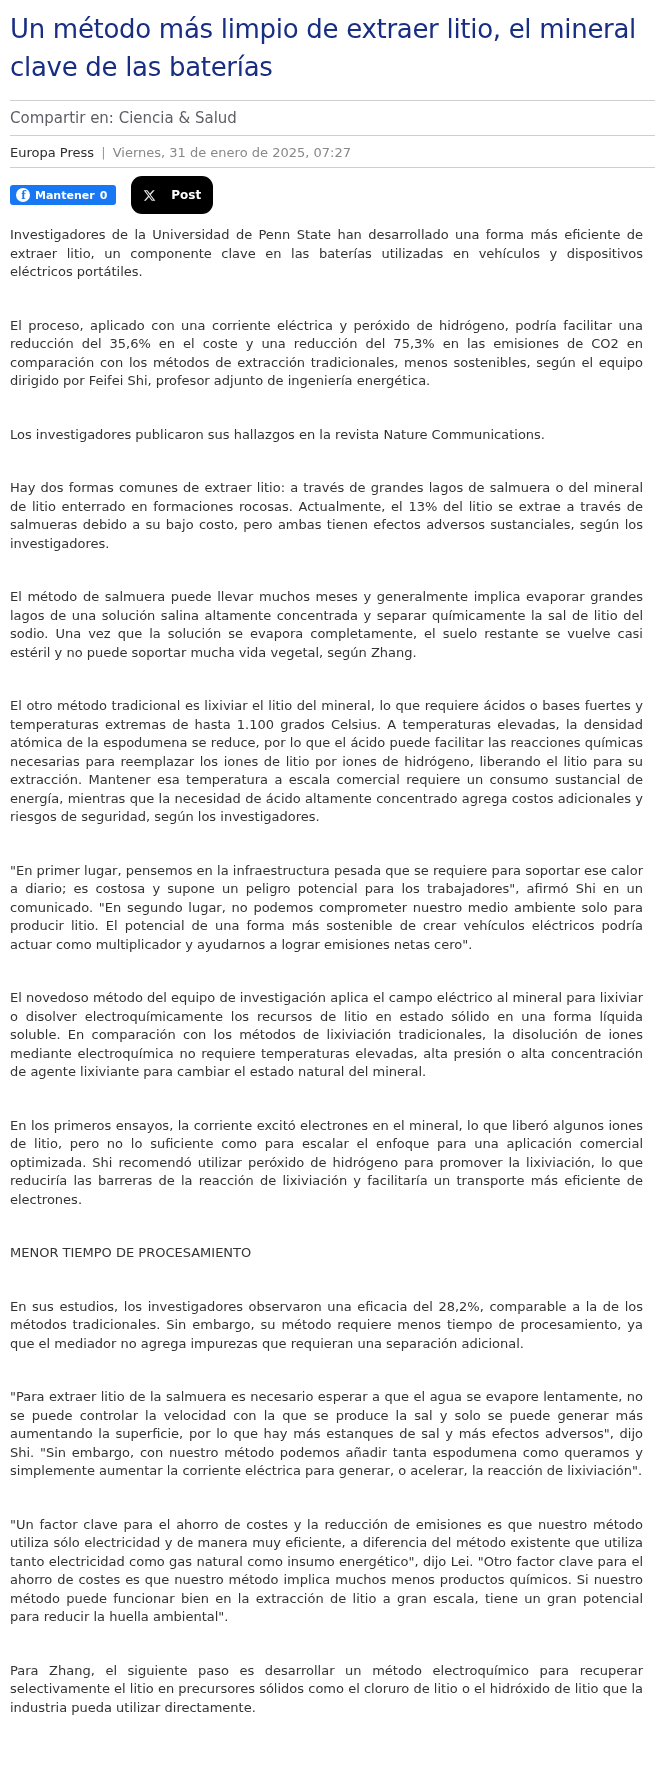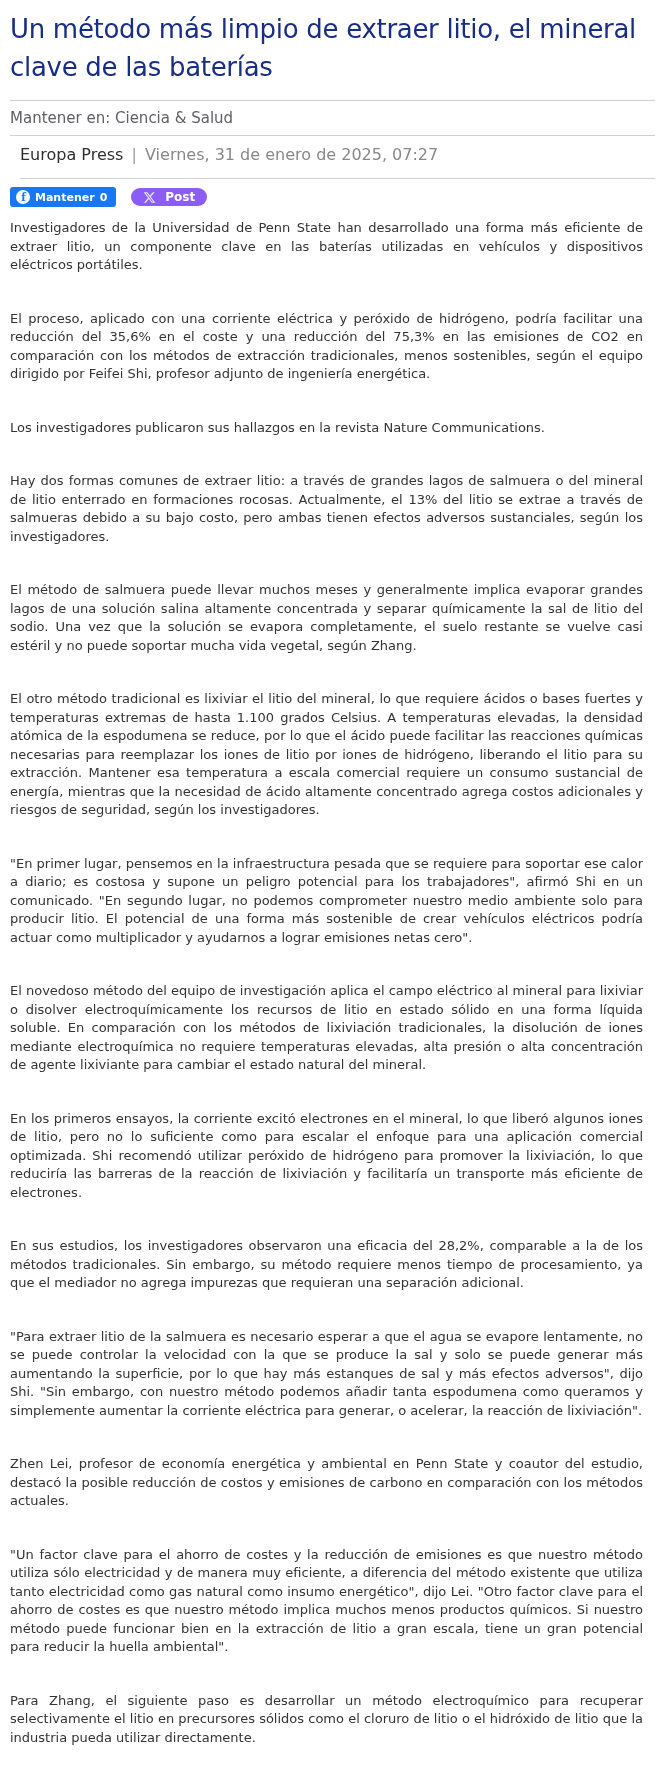--- a/index.html
+++ b/index.html
@@ -23,25 +23,24 @@
   .archived-bar {
     border-top: 1px solid #cfcfcf;
     border-bottom: 1px solid #cfcfcf;
     padding: 8px 0;
     font-size: 15px;
     color: #5e5e66;
   }
   .archived-bar a { color: #5e5e66; text-decoration: none; cursor: pointer; text-align: center; }
 
   .byline {
-    padding: 9px 0 14px 0;
+    padding: 9px 0 7px 0;
     border-bottom: 1px solid #cfcfcf;
-    font-size: 16px;
+    font-size: 13px;
     color: #888888;
-    margin-left: 10px;
   }
   .byline .source { color: #2e2e2e; }
   .byline .sep { color: #9a9a9a; padding: 0 3px; }
 
   .share-row {
     margin: 8px 0 12px 0;
     display: flex;
     align-items: center;
     gap: 15px;
   }
@@ -57,26 +56,26 @@
     padding: 0 9px 0 6px;
     font-family: "DejaVu Sans", "Liberation Sans", sans-serif;
     font-size: 11px;
     font-weight: bold;
     cursor: pointer;
   }
   .fb-btn svg { display: block; }
   .x-btn {
     display: inline-flex;
     align-items: center;
-    gap: 9px;
-    background: #8b5cf6;
+    gap: 15px;
+    background: #000000;
     color: #ffffff;
     border: none;
     border-radius: 11px;
-    height: 18px;
+    height: 38px;
     padding: 0 12px;
     font-family: "DejaVu Sans", "Liberation Sans", sans-serif;
     font-size: 12px;
     font-weight: bold;
     cursor: pointer;
   }
   .x-btn svg { display: block; }
 
   .article { margin-top: 6px; }
   .article p, .article h2 {
@@ -91,21 +90,21 @@
   .article p:last-child { margin-bottom: 0; }
 </style>
 </head>
 <body>
 
 <div class="page">
 
   <h1 class="title">Un método más limpio de extraer litio, el mineral clave de las baterías</h1>
 
   <div class="archived-bar">
-    <span>Mantener en:</span>
+    <span>Compartir en:</span>
     <a href="#">Ciencia &amp; Salud</a>
   </div>
 
   <div class="byline">
     <span class="source">Europa Press</span>
     <span class="sep">|</span>
     <span class="date">Viernes, 31 de enero de 2025, 07:27</span>
   </div>
 
   <div class="share-row">
@@ -132,20 +131,20 @@
   <div class="article">
     <p>Investigadores de la Universidad de Penn State han desarrollado una forma más eficiente de extraer litio, un componente clave en las baterías utilizadas en vehículos y dispositivos eléctricos portátiles.</p>
     <p>El proceso, aplicado con una corriente eléctrica y peróxido de hidrógeno, podría facilitar una reducción del 35,6% en el coste y una reducción del 75,3% en las emisiones de CO2 en comparación con los métodos de extracción tradicionales, menos sostenibles, según el equipo dirigido por Feifei Shi, profesor adjunto de ingeniería energética.</p>
     <p>Los investigadores publicaron sus hallazgos en la revista Nature Communications.</p>
     <p>Hay dos formas comunes de extraer litio: a través de grandes lagos de salmuera o del mineral de litio enterrado en formaciones rocosas. Actualmente, el 13% del litio se extrae a través de salmueras debido a su bajo costo, pero ambas tienen efectos adversos sustanciales, según los investigadores.</p>
     <p>El método de salmuera puede llevar muchos meses y generalmente implica evaporar grandes lagos de una solución salina altamente concentrada y separar químicamente la sal de litio del sodio. Una vez que la solución se evapora completamente, el suelo restante se vuelve casi estéril y no puede soportar mucha vida vegetal, según Zhang.</p>
     <p>El otro método tradicional es lixiviar el litio del mineral, lo que requiere ácidos o bases fuertes y temperaturas extremas de hasta 1.100 grados Celsius. A temperaturas elevadas, la densidad atómica de la espodumena se reduce, por lo que el ácido puede facilitar las reacciones químicas necesarias para reemplazar los iones de litio por iones de hidrógeno, liberando el litio para su extracción. Mantener esa temperatura a escala comercial requiere un consumo sustancial de energía, mientras que la necesidad de ácido altamente concentrado agrega costos adicionales y riesgos de seguridad, según los investigadores.</p>
     <p>"En primer lugar, pensemos en la infraestructura pesada que se requiere para soportar ese calor a diario; es costosa y supone un peligro potencial para los trabajadores", afirmó Shi en un comunicado. "En segundo lugar, no podemos comprometer nuestro medio ambiente solo para producir litio. El potencial de una forma más sostenible de crear vehículos eléctricos podría actuar como multiplicador y ayudarnos a lograr emisiones netas cero".</p>
     <p>El novedoso método del equipo de investigación aplica el campo eléctrico al mineral para lixiviar o disolver electroquímicamente los recursos de litio en estado sólido en una forma líquida soluble. En comparación con los métodos de lixiviación tradicionales, la disolución de iones mediante electroquímica no requiere temperaturas elevadas, alta presión o alta concentración de agente lixiviante para cambiar el estado natural del mineral.</p>
     <p>En los primeros ensayos, la corriente excitó electrones en el mineral, lo que liberó algunos iones de litio, pero no lo suficiente como para escalar el enfoque para una aplicación comercial optimizada. Shi recomendó utilizar peróxido de hidrógeno para promover la lixiviación, lo que reduciría las barreras de la reacción de lixiviación y facilitaría un transporte más eficiente de electrones.</p>
+    <h2>MENOR TIEMPO DE PROCESAMIENTO</h2>
     <p>En sus estudios, los investigadores observaron una eficacia del 28,2%, comparable a la de los métodos tradicionales. Sin embargo, su método requiere menos tiempo de procesamiento, ya que el mediador no agrega impurezas que requieran una separación adicional.</p>
     <p>"Para extraer litio de la salmuera es necesario esperar a que el agua se evapore lentamente, no se puede controlar la velocidad con la que se produce la sal y solo se puede generar más aumentando la superficie, por lo que hay más estanques de sal y más efectos adversos", dijo Shi. "Sin embargo, con nuestro método podemos añadir tanta espodumena como queramos y simplemente aumentar la corriente eléctrica para generar, o acelerar, la reacción de lixiviación".</p>
-    <p>Zhen Lei, profesor de economía energética y ambiental en Penn State y coautor del estudio, destacó la posible reducción de costos y emisiones de carbono en comparación con los métodos actuales.</p>
     <p>"Un factor clave para el ahorro de costes y la reducción de emisiones es que nuestro método utiliza sólo electricidad y de manera muy eficiente, a diferencia del método existente que utiliza tanto electricidad como gas natural como insumo energético", dijo Lei. "Otro factor clave para el ahorro de costes es que nuestro método implica muchos menos productos químicos. Si nuestro método puede funcionar bien en la extracción de litio a gran escala, tiene un gran potencial para reducir la huella ambiental".</p>
     <p>Para Zhang, el siguiente paso es desarrollar un método electroquímico para recuperar selectivamente el litio en precursores sólidos como el cloruro de litio o el hidróxido de litio que la industria pueda utilizar directamente.</p>
   </div>
 
 </div>
 
 </body></html>

